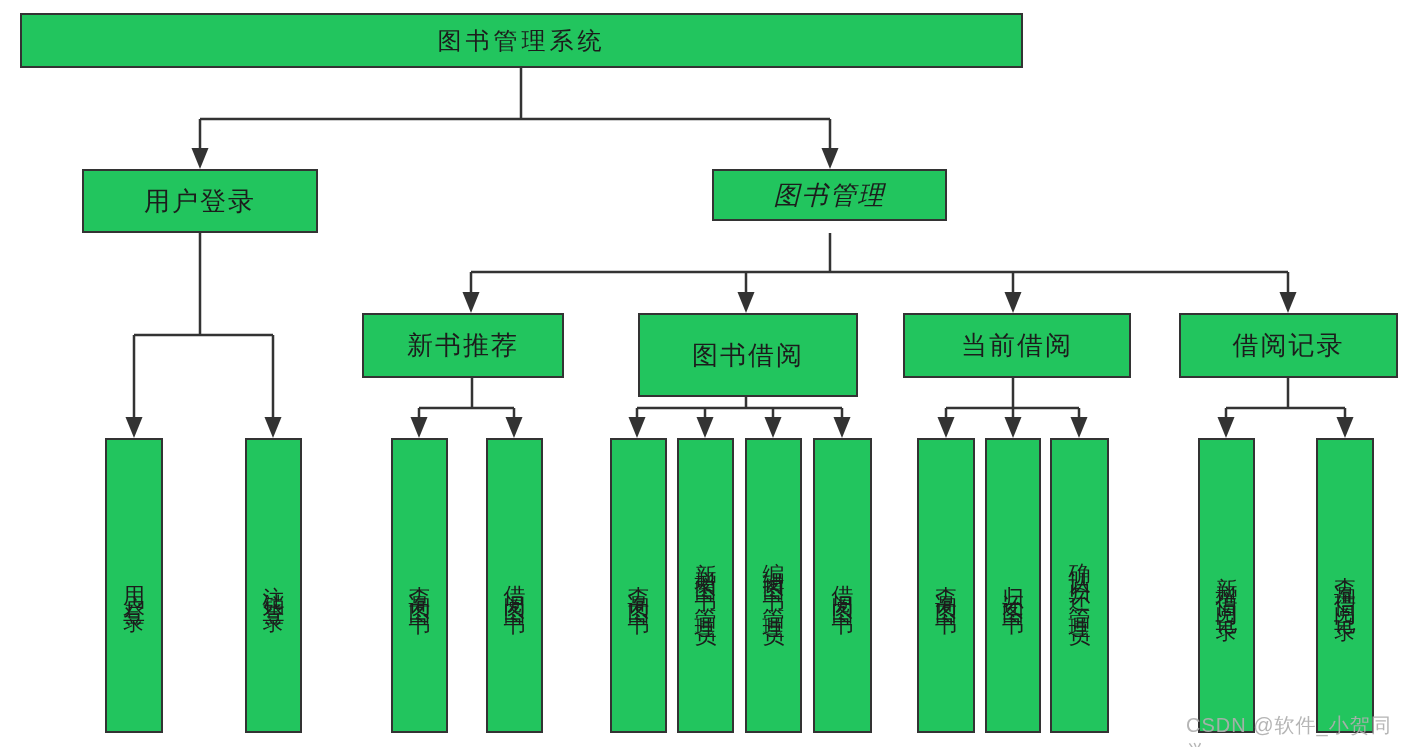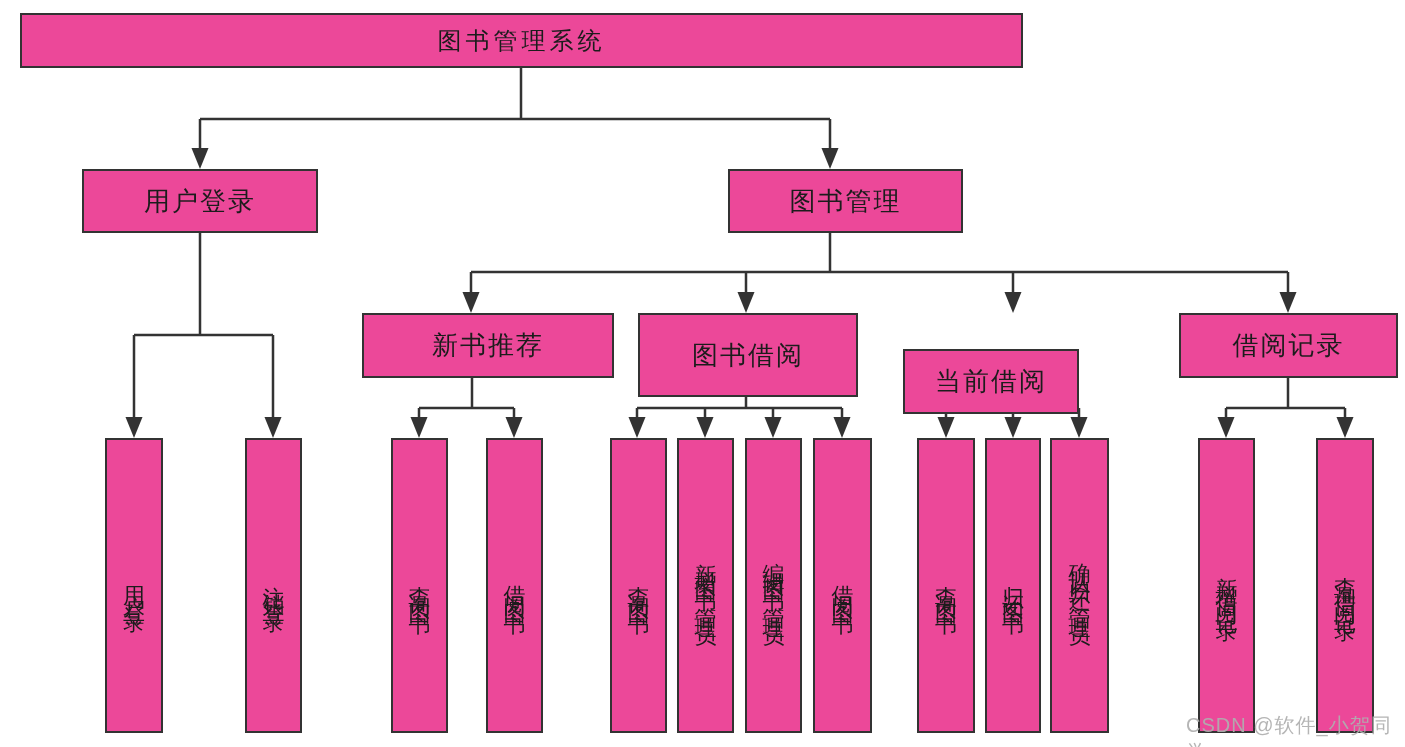--- a/index.html
+++ b/index.html
@@ -2,21 +2,21 @@
 <html><head>
 <meta charset="utf-8">
 <style>
   html,body { margin:0; padding:0; background:#ffffff; }
   .canvas {
     position:relative; width:1405px; height:747px; background:#ffffff;
     font-family:"Liberation Sans","DejaVu Sans",sans-serif; overflow:hidden;
   }
   .wires { position:absolute; left:0; top:0; }
   .box {
-    position:absolute; box-sizing:border-box; background:#ec4899;
+    position:absolute; box-sizing:border-box; background:#22c55e;
     border:2.5px solid #333333; color:#1c1c1c;
     display:flex; align-items:center; justify-content:center;
     white-space:nowrap;
   }
   .h    { font-size:26px; letter-spacing:2px; }
   .root { font-size:24px; letter-spacing:4px; }
   .v    { writing-mode:vertical-rl; text-orientation:mixed;
           font-size:22px; letter-spacing:9px; }
   .watermark {
     position:absolute; left:1186px; top:712px; z-index:5;
@@ -47,24 +47,24 @@
         <polygon points="937.5,417 954.5,417 946,438"></polygon>
         <polygon points="1004.5,417 1021.5,417 1013,438"></polygon>
         <polygon points="1070.5,417 1087.5,417 1079,438"></polygon>
         <polygon points="1217.5,417 1234.5,417 1226,438"></polygon>
         <polygon points="1336.5,417 1353.5,417 1345,438"></polygon>
       </g>
   </svg>
   <div class="watermark">CSDN @软件_小贺同学</div>
 <div class="box h root" style="left: 20px; top: 13px; width: 1003px; height: 55px;">图书管理系统</div>
     <div class="box h" style="left: 82px; top: 169px; width: 236px; height: 64px;">用户登录</div>
-    <div class="box h" style="left: 728px; top: 169px; width: 235px; height: 64px;">图书管理</div>
-    <div class="box h" style="left: 362px; top: 313px; width: 252px; height: 65px;">新书推荐</div>
+    <div class="box h" style="left: 712px; top: 169px; width: 235px; height: 52px; font-style: italic;">图书管理</div>
+    <div class="box h" style="left: 362px; top: 313px; width: 202px; height: 65px;">新书推荐</div>
     <div class="box h" style="left: 638px; top: 313px; width: 220px; height: 84px;">图书借阅</div>
-    <div class="box h" style="left: 903px; top: 313px; width: 176px; height: 65px; margin-top: 36px;">当前借阅</div>
+    <div class="box h" style="left: 903px; top: 313px; width: 228px; height: 65px;">当前借阅</div>
     <div class="box h" style="left: 1179px; top: 313px; width: 219px; height: 65px;">借阅记录</div>
     <div class="box v" style="left: 105px; top: 438px; width: 58px; height: 295px;">用户登录</div>
     <div class="box v" style="left: 245px; top: 438px; width: 57px; height: 295px;">注销登录</div>
     <div class="box v" style="left: 391px; top: 438px; width: 57px; height: 295px;">查询图书</div>
     <div class="box v" style="left: 486px; top: 438px; width: 57px; height: 295px;">借阅图书</div>
     <div class="box v" style="left: 610px; top: 438px; width: 57px; height: 295px;">查询图书</div>
     <div class="box v" style="left: 677px; top: 438px; width: 57px; height: 295px;">新增图书（管理员）</div>
     <div class="box v" style="left: 745px; top: 438px; width: 57px; height: 295px;">编辑图书（管理员）</div>
     <div class="box v" style="left: 813px; top: 438px; width: 59px; height: 295px;">借阅图书</div>
     <div class="box v" style="left: 917px; top: 438px; width: 58px; height: 295px;">查询图书</div>

